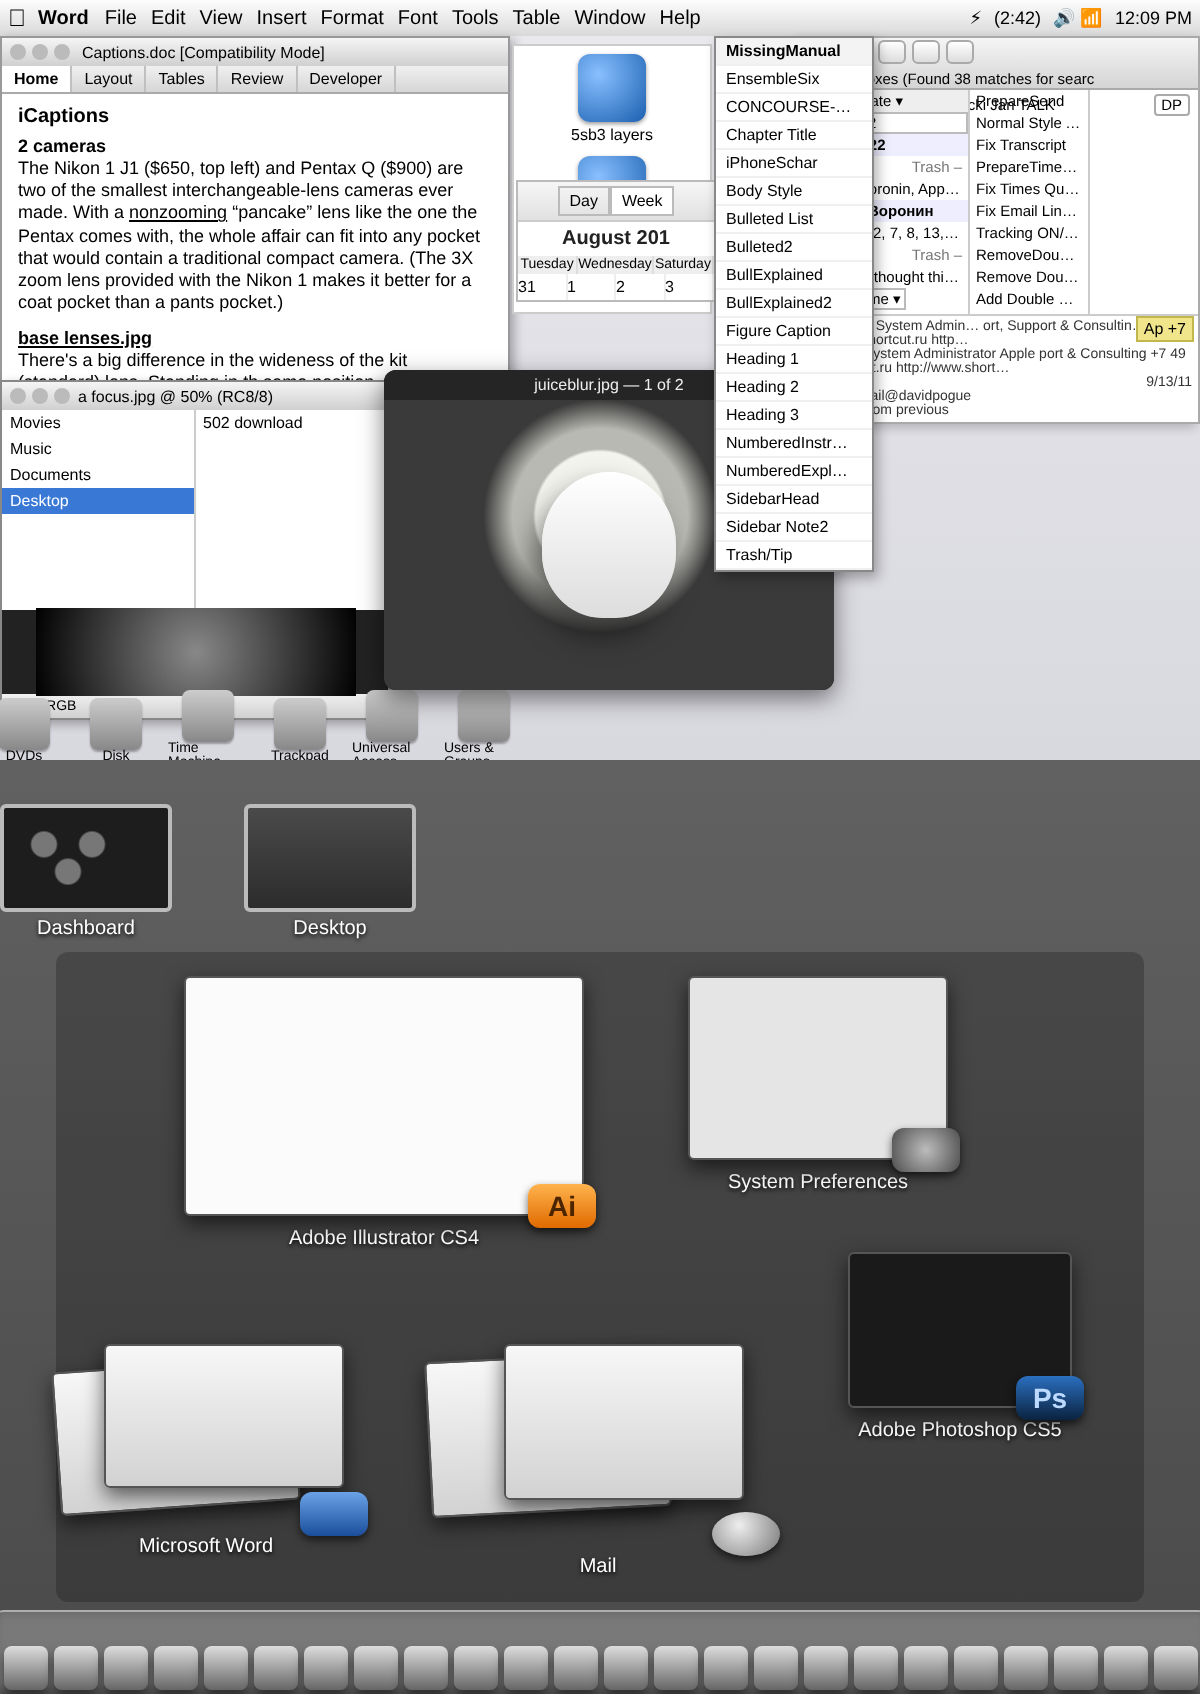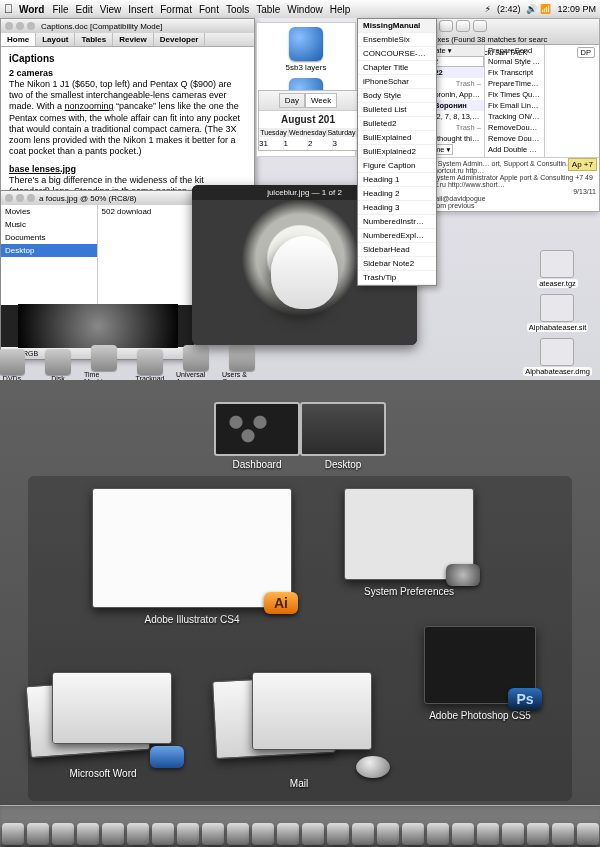--- a/index.html
+++ b/index.html
@@ -15,21 +15,21 @@
   .menubar .app { font-weight: bold; margin-right: 8px; }
   .menubar .menu-item { margin-right: 7px; }
   .menubar .right { margin-left: auto; display: flex; gap: 6px; align-items: center; font-size: 9px; }
 
   
   .word { position: absolute; top: 18px; left: 0; width: 255px; border: 1px solid #999; background: #fff; box-shadow: 2px 2px 5px rgba(0,0,0,.3); }
   .word .titlebar { background: linear-gradient(#f5f5f5,#d0d0d0); height: 14px; display: flex; align-items: center; padding: 0 4px; font-size: 8px; }
   .word .traffic { display: flex; gap: 3px; margin-right: 6px; }
   .word .traffic span { width: 8px; height: 8px; border-radius: 50%; background: #bbb; }
   .word .ribbon { background: linear-gradient(#f0f0f0,#d6d6d6); display: flex; font-size: 8px; border-bottom: 1px solid #aaa; }
-  .word .ribbon span { padding: 2px 6px; border-right: 1px solid #c0c0c0; font-weight: bold; }
+  .word .ribbon span { padding: 2px 6px; border-right: 1px solid #c0c0c0; }
   .word .ribbon span.active { background: #fff; font-weight: bold; }
   .word .doc { padding: 6px 8px 8px; font-size: 9px; line-height: 1.25; }
   .word h4 { font-size: 10px; font-weight: bold; margin-bottom: 2px; }
   .word .doc u { text-decoration: underline; }
   .word .docfoot { background: linear-gradient(#f5f5f5,#d7d7d7); height: 12px; border-top: 1px solid #aaa; display: flex; align-items: center; font-size: 7px; padding: 0 4px; gap: 6px; }
 
   
   .finder { position: absolute; top: 190px; left: 0; width: 195px; height: 170px; border: 1px solid #888; background: #fff; box-shadow: 2px 2px 5px rgba(0,0,0,.3); }
   .finder .titlebar2 { background: linear-gradient(#f5f5f5,#d0d0d0); height: 14px; font-size: 8px; display:flex; align-items:center; padding:0 4px; }
   .finder .traffic2 { display:flex; gap:3px; margin-right:4px; }
@@ -89,21 +89,21 @@
   .deskicons .di { display:flex; flex-direction:column; align-items:center; }
   .deskicons .di .blk { width:34px; height:28px; background:#e8e8ec; border:1px solid #aaa; border-radius:3px; }
   .deskicons .di .lbl { background:rgba(255,255,255,.85); border-radius:3px; padding:0 2px; margin-top:1px; }
 
   
   .sprow { position:absolute; top:345px; left:-8px; display:flex; gap:6px; align-items:center; }
   .sprow .pi { display:flex; flex-direction:column; align-items:center; font-size:7px; width:40px; }
   .sprow .pi .pico { width:26px;height:26px;border-radius:4px;background:linear-gradient(#ccc,#888); box-shadow:0 1px 1px rgba(0,0,0,.3); }
 
   
-  .mc-top { position:absolute; top:0; left:0; right:0; height:90px; display:flex; justify-content:center; align-items:flex-end; }
+  .mc-top { position:absolute; top:0; left:0; right:0; height:90px; display:flex; align-items:flex-end; gap:36px; }
   .space { display:flex; flex-direction:column; align-items:center; color:#fff; }
   .space .thumb { width:86px; height:54px; border:2px solid #bbb; border-radius:3px; background:linear-gradient(#4a4a4a,#2c2c2c); display:flex; align-items:center; justify-content:center; }
   .space .thumb.dash { background:#1d1d1d; }
   .space .thumb.dash::before{ content:""; width:60px;height:34px;background:
       radial-gradient(circle at 15% 30%,#777 0 6px,transparent 7px),
       radial-gradient(circle at 55% 30%,#777 0 6px,transparent 7px),
       radial-gradient(circle at 35% 70%,#777 0 6px,transparent 7px); }
   .space .slabel{ font-size:10px; margin-top:3px; text-shadow:0 1px 2px #000; }
 
   .arena { position:absolute; top:96px; left:28px; right:28px; bottom:46px; background:rgba(0,0,0,.22); border-radius:6px; }
@@ -342,34 +342,20 @@
       <div>oces left from previous</div>
     </div>
     <div style="position:absolute; right:2px; bottom:40px; background:#f0e58a; border:1px solid #c2b74c; padding:1px 3px; font-size:8px;">Ap +7</div>
   </div>
 
   <div class="ql">
     <div class="hdr">juiceblur.jpg — 1 of 2</div>
     <div class="pic"></div>
   </div>
 
-  <div class="deskicons" id="deskicons">
-        <div class="di">
-          <div class="blk"></div>
-          <div class="lbl">ateaser.tgz</div>
-        </div>
-        <div class="di">
-          <div class="blk"></div>
-          <div class="lbl">Alphabateaser.sit</div>
-        </div>
-        <div class="di">
-          <div class="blk"></div>
-          <div class="lbl">Alphabateaser.dmg</div>
-        </div>
-      </div>
 
   <div class="sprow" id="sprow">
         <div class="pi">
           <div class="pico"></div>
           <div>DVDs</div>
         </div>
         <div class="pi">
           <div class="pico"></div>
           <div>Disk</div>
         </div>

